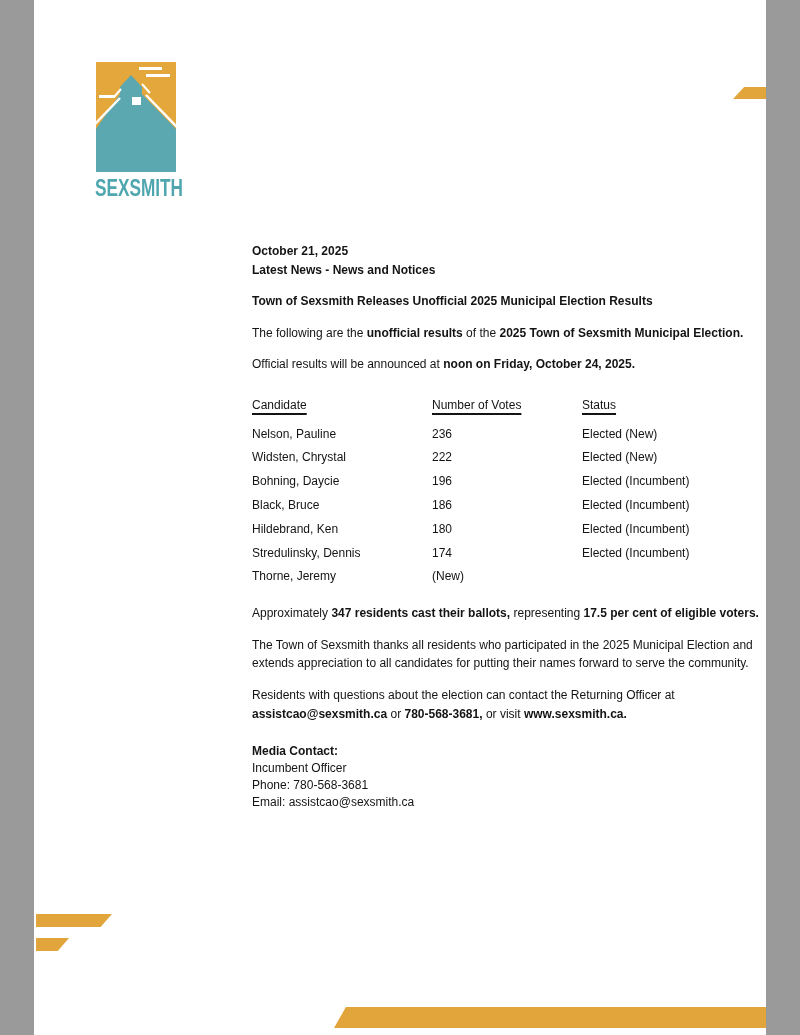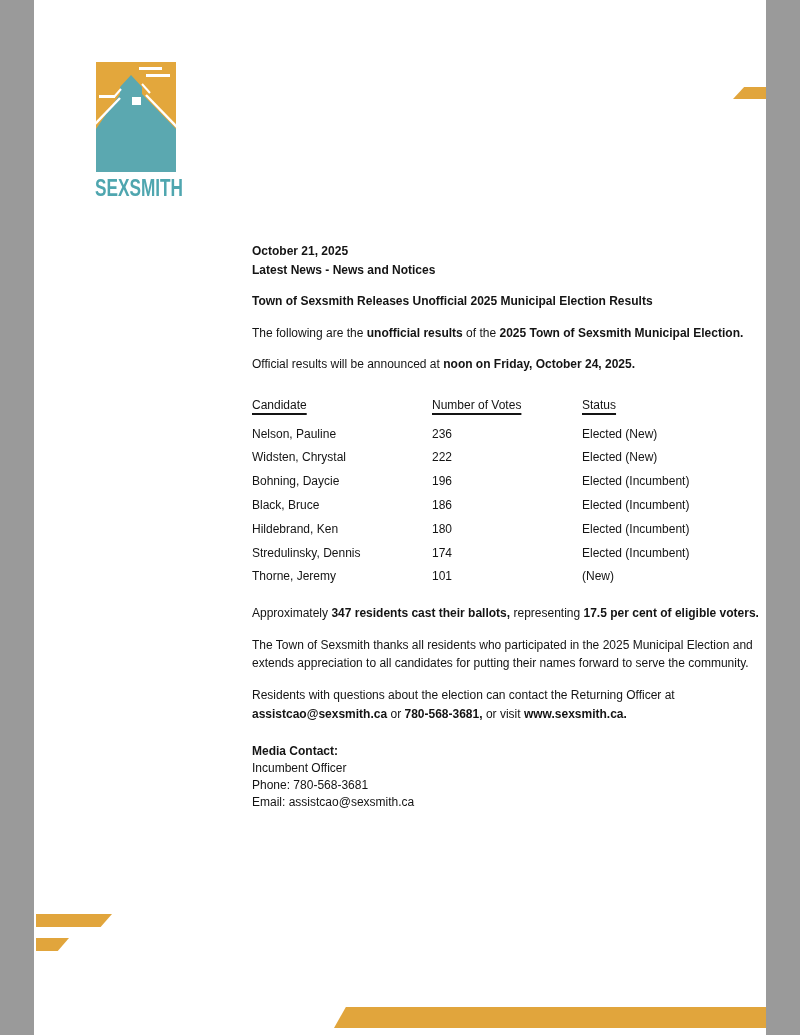--- a/index.html
+++ b/index.html
@@ -126,21 +126,20 @@
             <div class="tcell">180</div>
             <div class="tcell">Elected (Incumbent)</div>
           </div>
           <div class="trow">
             <div class="tcell">Stredulinsky, Dennis</div>
             <div class="tcell">174</div>
             <div class="tcell">Elected (Incumbent)</div>
           </div>
           <div class="trow">
             <div class="tcell">Thorne, Jeremy</div>
-            <div class="tcell">101</div>
             <div class="tcell">(New)</div>
           </div>
         </div>
     </div>
 
     <p><span>Approximately </span><b>347 residents cast their ballots,</b><span> representing </span><b>17.5 per cent of eligible voters.</b></p>
     <p><span>The Town of Sexsmith thanks all residents who participated in the 2025 Municipal Election and extends appreciation to all candidates for putting their names forward to serve the community.</span></p>
     <p><span>Residents with questions about the election can contact the Returning Officer at </span><b>assistcao@sexsmith.ca</b><span> or </span><b>780-568-3681,</b><span> or visit </span><b>www.sexsmith.ca.</b></p>
 
     <div class="media">

